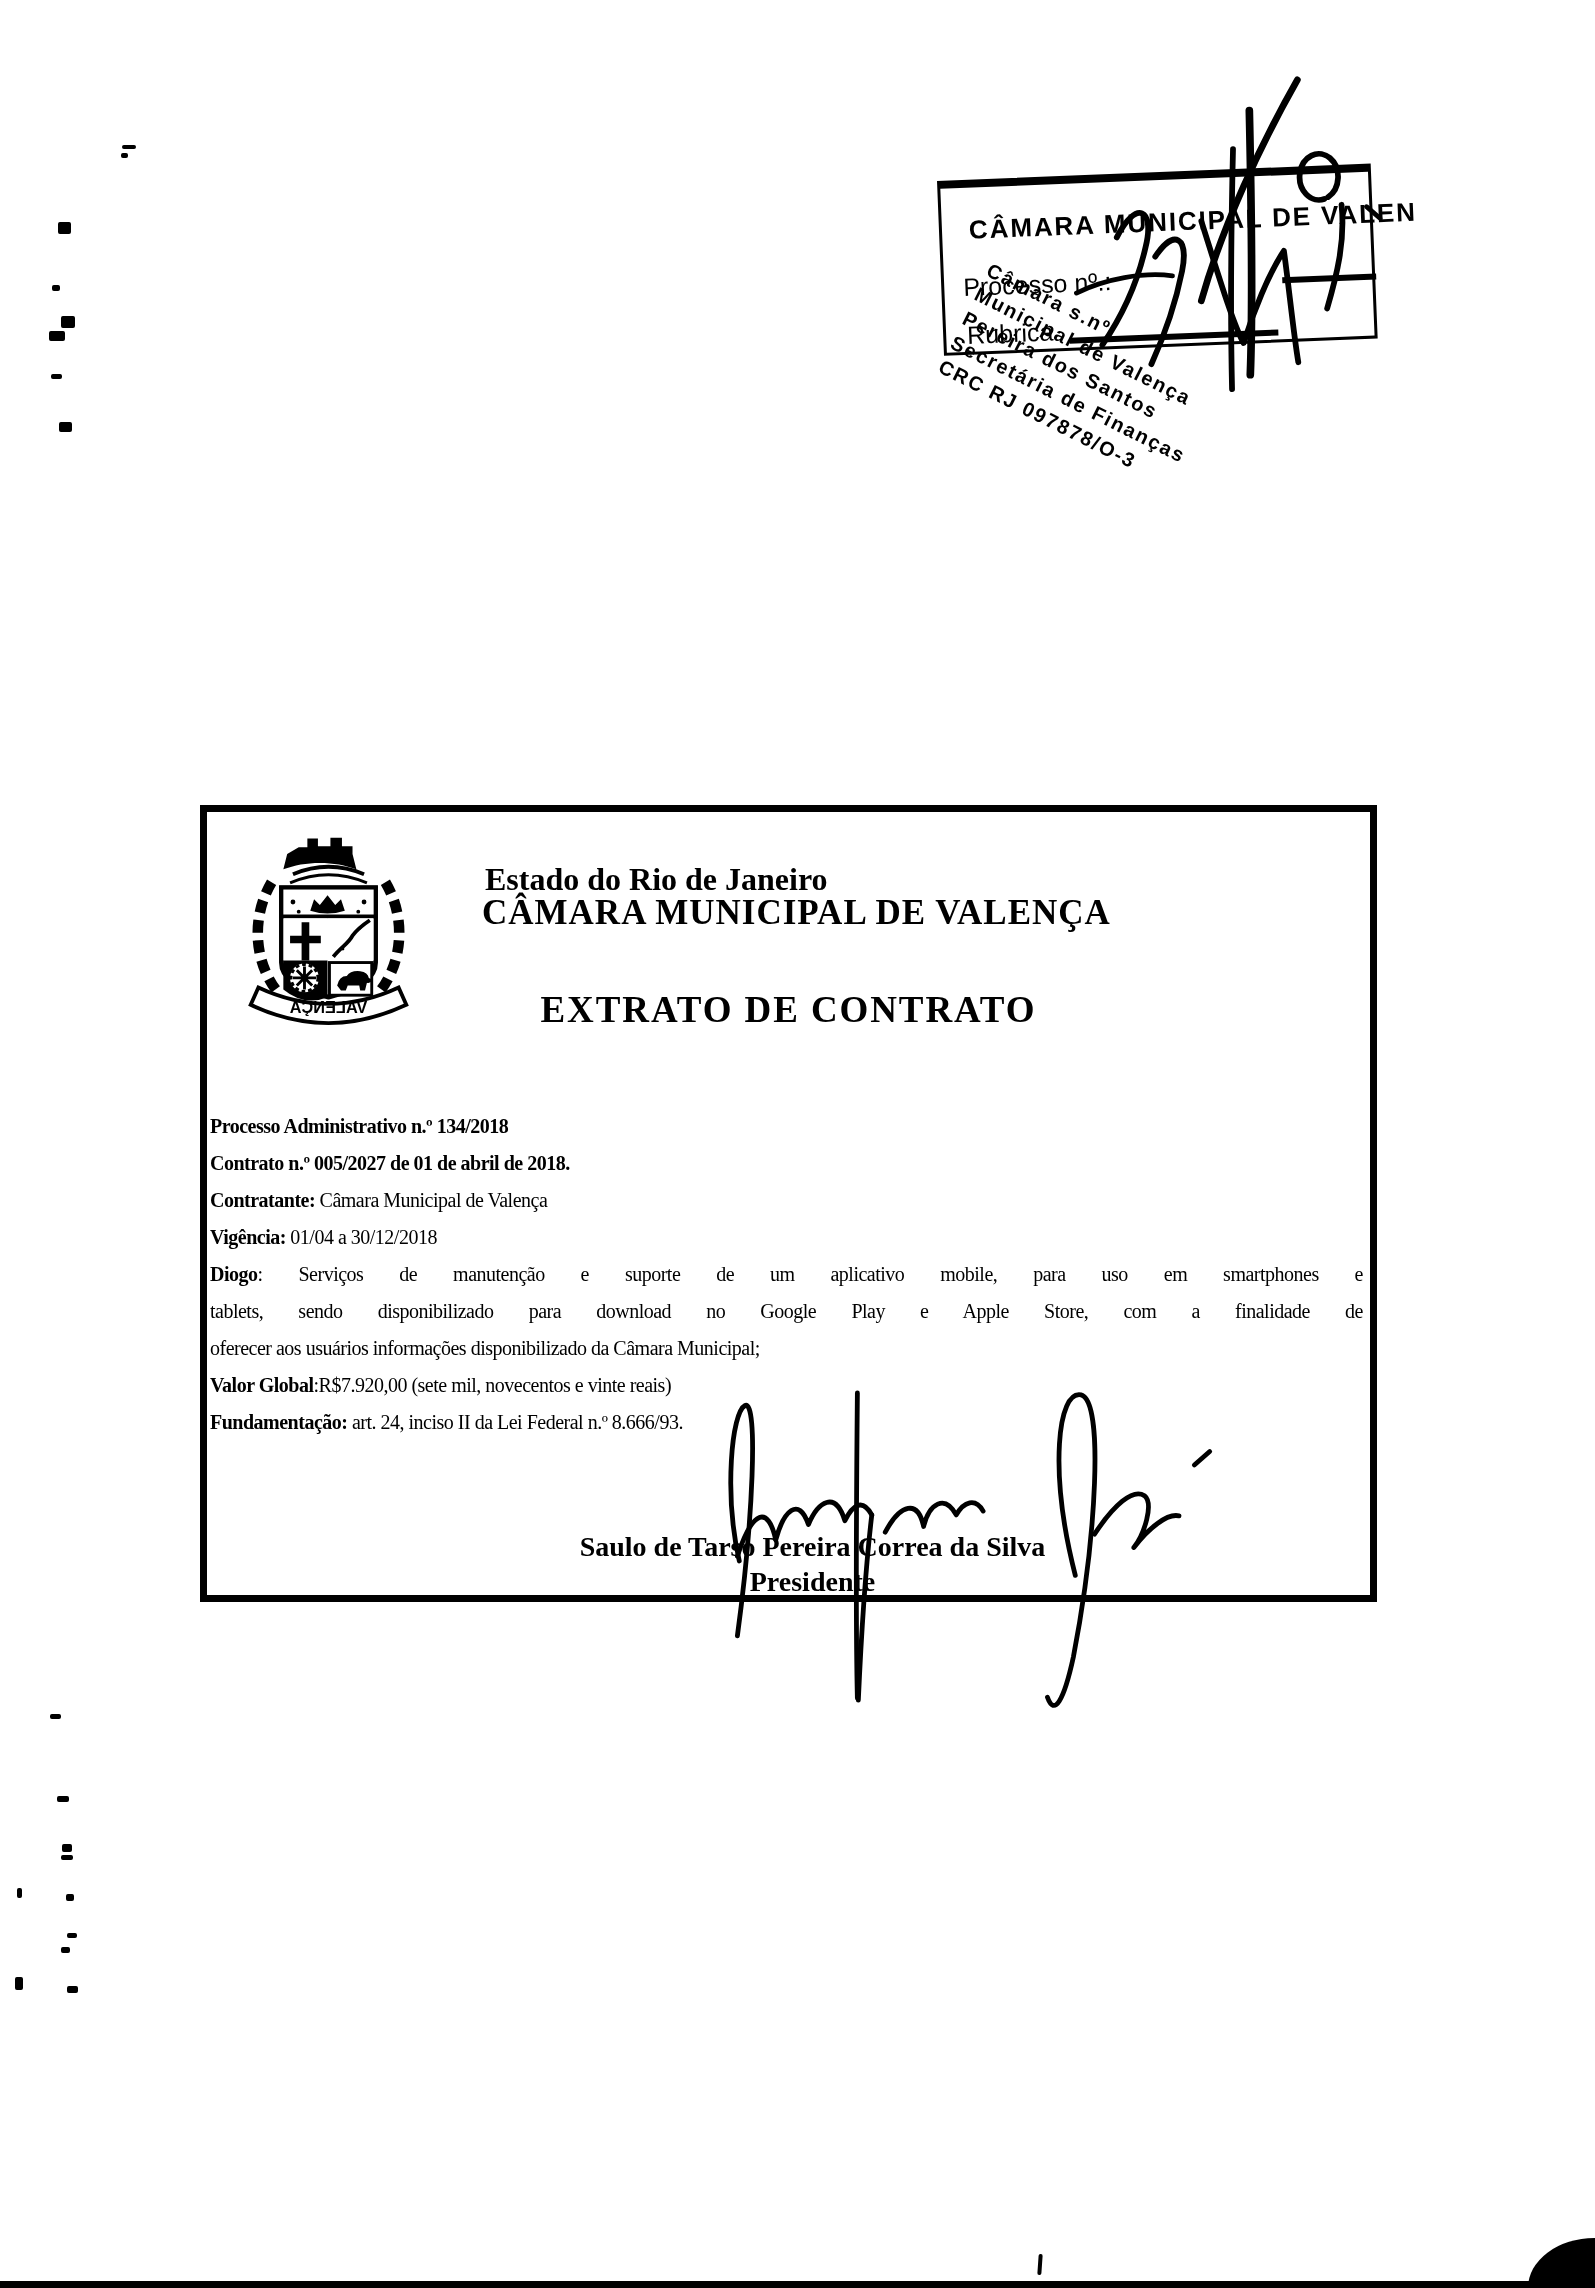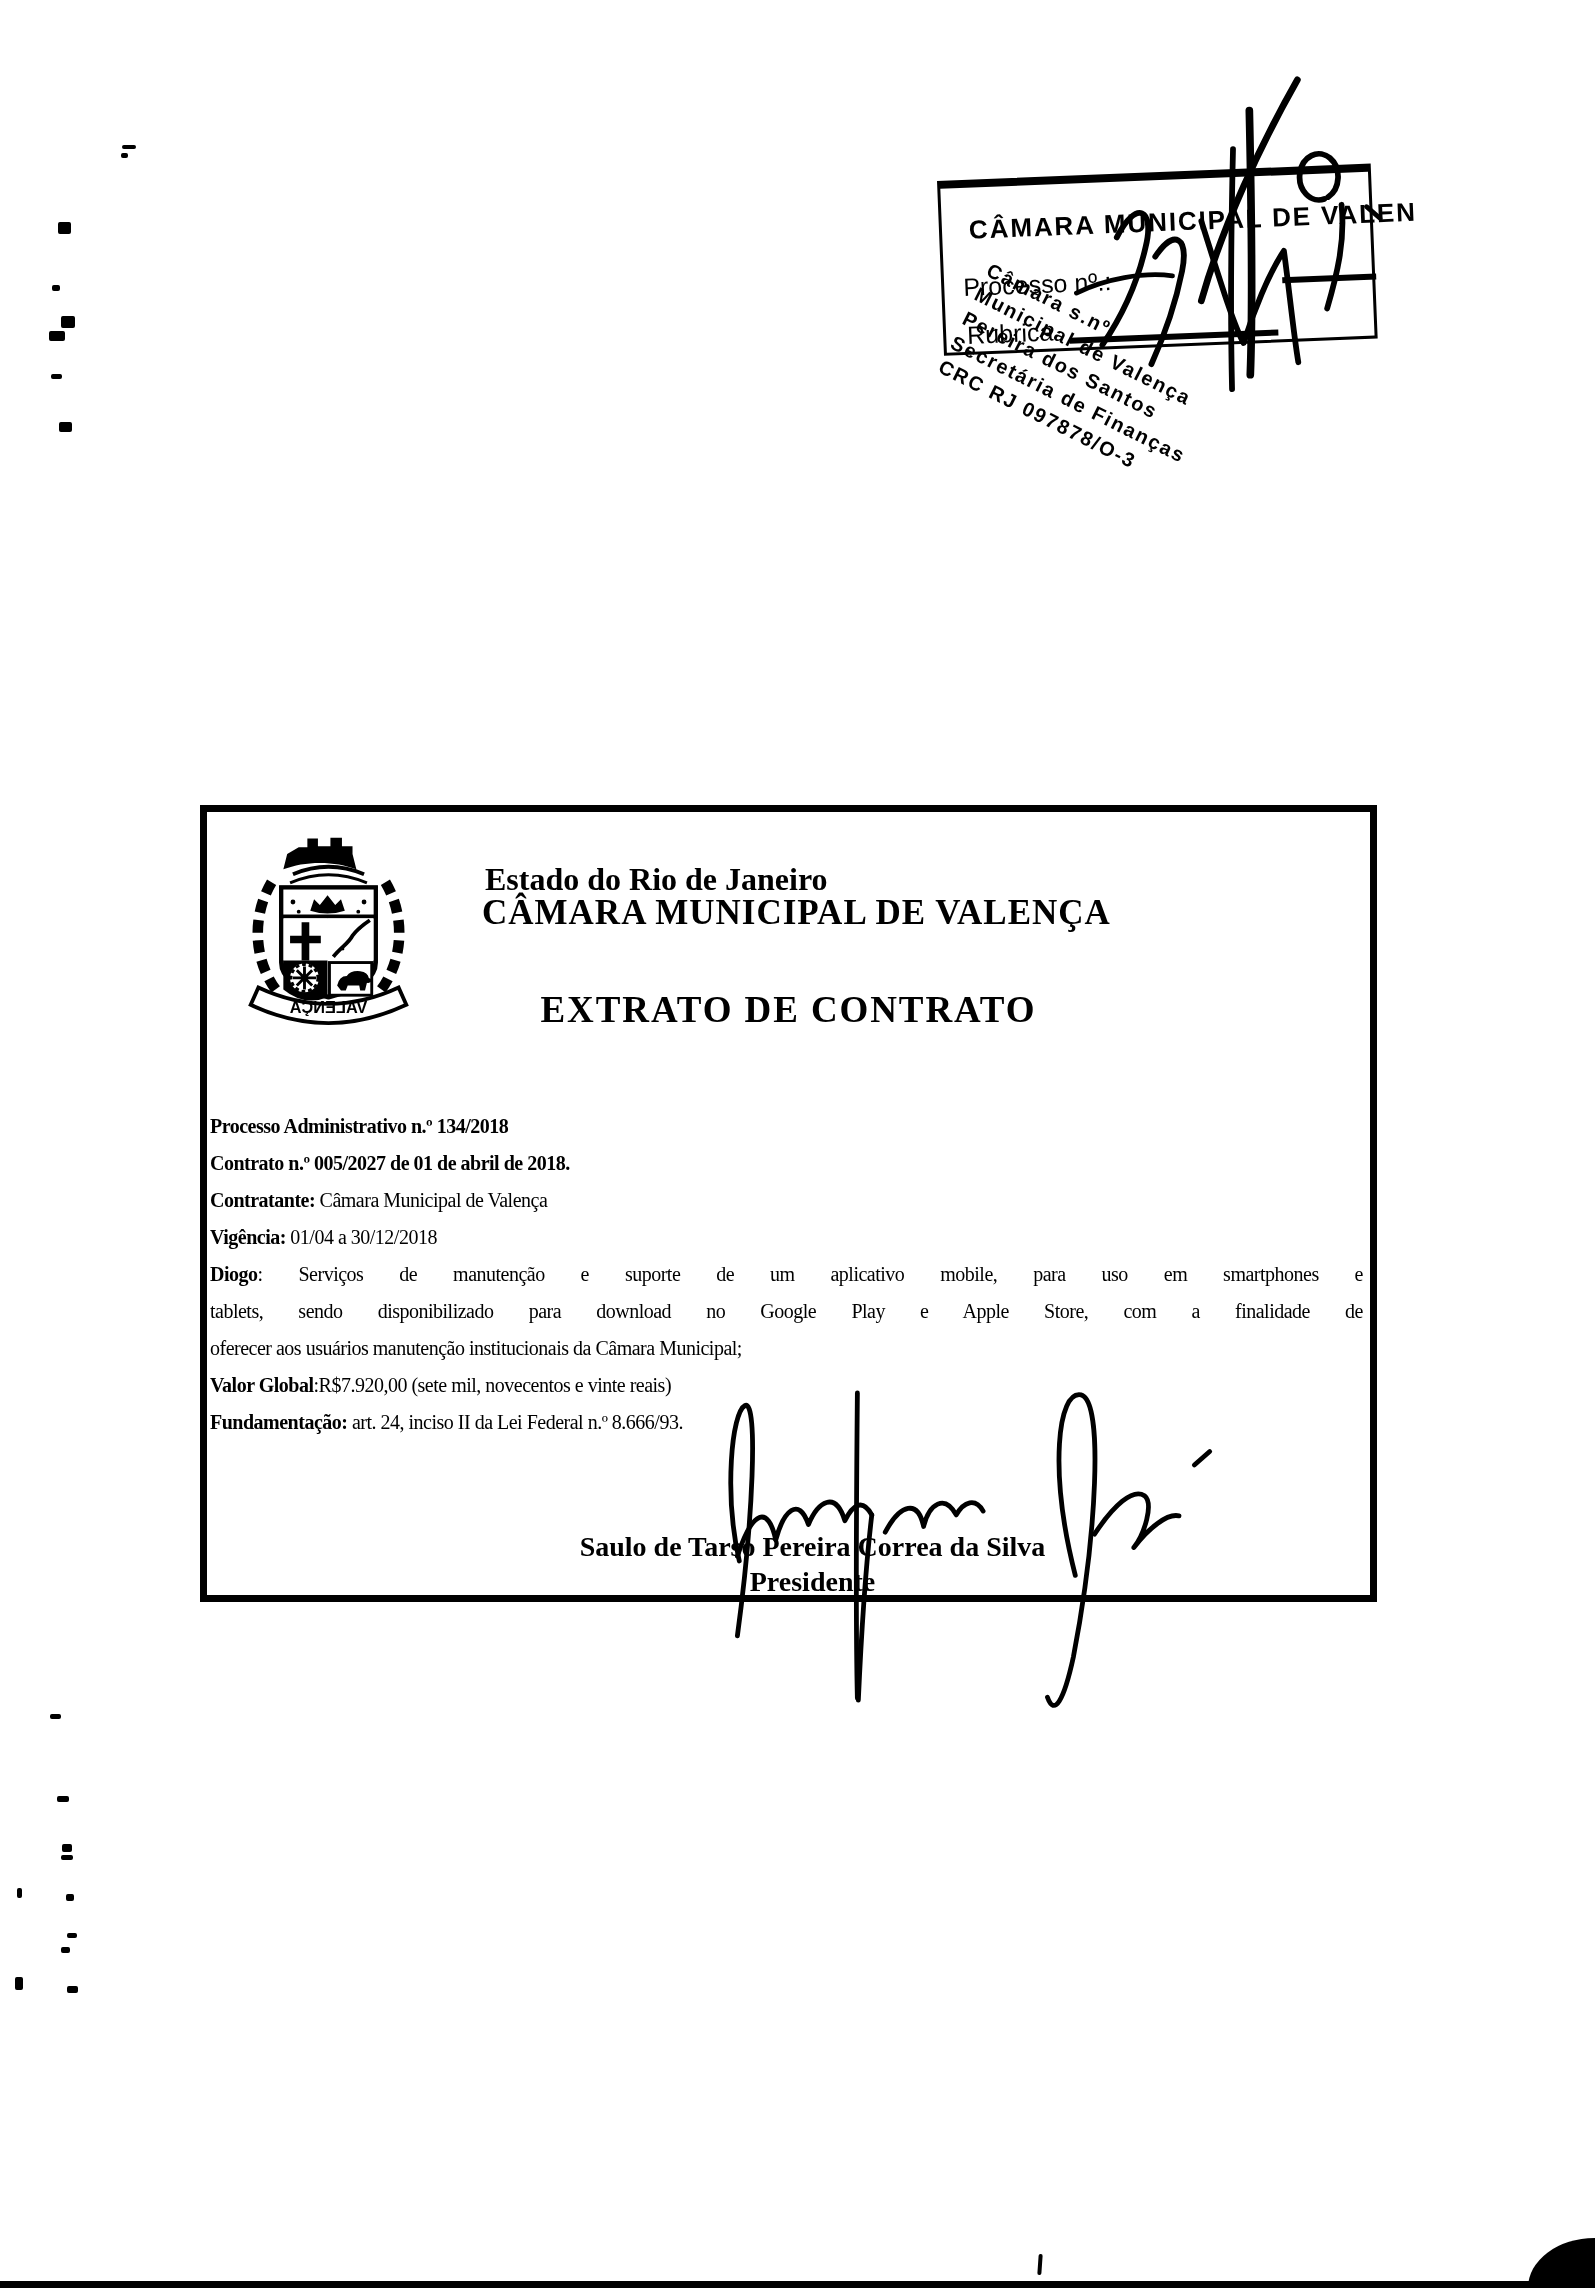--- a/index.html
+++ b/index.html
@@ -132,21 +132,21 @@
   <div class="hdr-org">CÂMARA MUNICIPAL DE VALENÇA</div>
   <div class="doc-title">EXTRATO DE CONTRATO</div>
 
   <div class="body-text">
     <div class="ln b">Processo Administrativo n.º 134/2018</div>
     <div class="ln b">Contrato n.º 005/2027 de 01 de abril de 2018.</div>
     <div class="ln"><span class="b">Contratante:</span><span> Câmara Municipal de Valença</span></div>
     <div class="ln"><span class="b">Vigência:</span><span> 01/04 a 30/12/2018</span></div>
     <div class="jl"><span class="b">Diogo</span><span>: Serviços de  manutenção e suporte de um aplicativo mobile, para uso em smartphones e</span></div>
     <div class="jl"><span>tablets, sendo disponibilizado para download no Google Play e Apple Store, com a finalidade de</span></div>
-    <div class="jn"><span>oferecer aos usuários  manutenção institucionais da Câmara Municipal;</span></div>
+    <div class="jn"><span>oferecer aos usuários  informações disponibilizado da Câmara Municipal;</span></div>
     <div class="ln"><span class="b">Valor Global</span><span>:R$7.920,00 (sete mil, novecentos e vinte reais)</span></div>
     <div class="ln"><span class="b">Fundamentação:</span><span> art. 24, inciso II da Lei Federal n.º 8.666/93.</span></div>
   </div>
 
   <div class="sig-block" style="top:1531px;">Saulo de Tarso Pereira Correa da Silva</div>
   <div class="sig-block" style="top:1566px;">Presidente</div>
 
   <svg class="sig-svg" style="left:672px; top:1369px;" width="557" height="432" viewBox="0 0 580 450">
     <path d="M70,200 C54,130 62,45 76,38 C90,32 84,160 68,278" stroke-width="5"></path>
     <path d="M68,195 C84,146 100,142 108,178 C116,148 132,132 142,162 C152,138 170,126 180,158 C188,142 198,134 208,152" stroke-width="5"></path>

